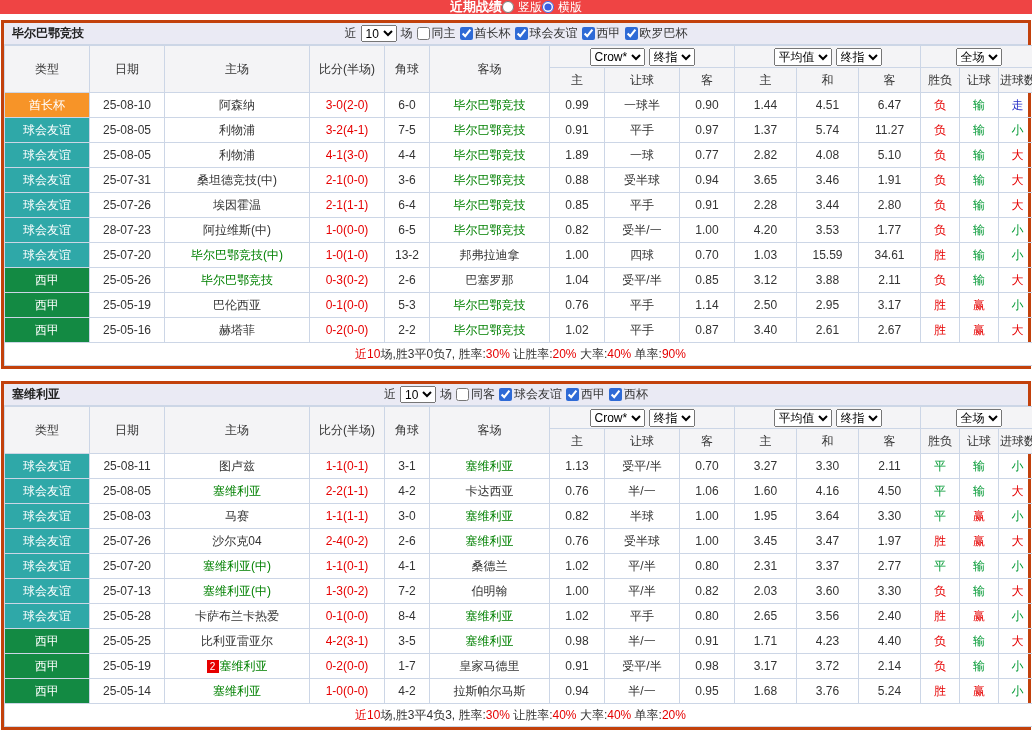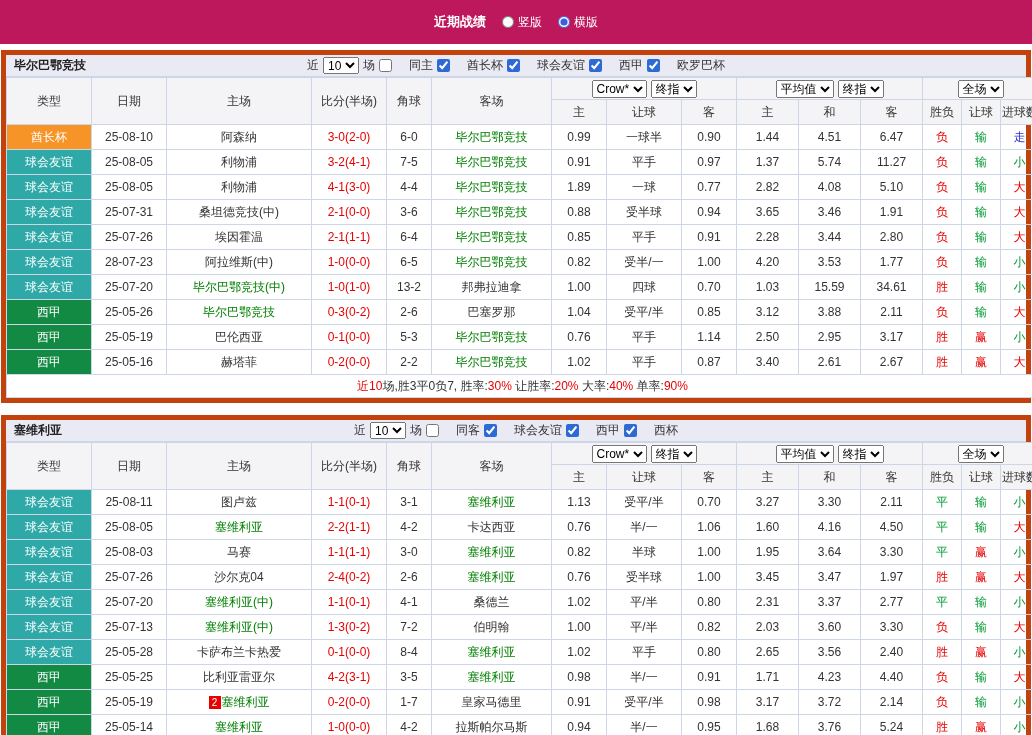--- a/index.html
+++ b/index.html
@@ -3,37 +3,37 @@
 <meta charset="utf-8">
 <style>
   * { margin:0; padding:0; box-sizing:border-box; }
   html,body { background:#fff; }
   body {
     width:1032px;
     font-family:"Liberation Sans","DejaVu Sans",sans-serif;
     font-size:12px; color:#333;
   }
   .topbar {
-    height:44px; background:#be185d; color:#fff;
-    display:flex; align-items:center; justify-content:center; gap:16px;
+    height:14px; background:#ef4444; color:#fff;
+    display:flex; align-items:center; justify-content:center; 
   }
   .topbar .title { font-weight:bold; font-size:13px; }
   .topbar label { display:inline-flex; align-items:center; gap:4px; cursor:pointer; font-size:12px; }
   .topbar input[type=radio] { width:12px; height:12px; accent-color:#3a5fe0; }
-  .section { border:5px solid #c2410c; margin:6px 1px 0; }
+  .section { border:3px solid #c2410c; margin:6px 1px 0; }
   .section + .section { margin-top:12px; }
   .section-bar {
     height:22px; background:#eaeaf4; position:relative;
     display:flex; align-items:center; justify-content:center;
     border-bottom:1px solid #ccd6e6;
   }
   .team-name { position:absolute; left:8px; font-weight:bold; color:#222; cursor:pointer; }
   .filter-bar { display:flex; align-items:center; gap:4px; }
   .filter-bar select { font-size:12px; height:17px; }
-  .filter-bar label { display:inline-flex; align-items:center; gap:17px; cursor:pointer; }
+  .filter-bar label { display:inline-flex; align-items:center; gap:2px; cursor:pointer; }
   .filter-bar input[type=checkbox] { width:13px; height:13px; accent-color:#2e6ad6; }
   table.grid { width:100%; border-collapse:collapse; table-layout:fixed; }
   .grid th, .grid td {
     border:1px solid #ccd6e6; text-align:center; vertical-align:middle;
     white-space:nowrap; overflow:hidden; height:25px; padding:0 1px;
   }
   .grid thead th { background:#f4f4f6; font-weight:normal; color:#333; }
   .grid thead tr.selrow th { height:22px; }
   .selcell select { font-size:12px; height:18px; margin:0 2px; }
   td.typec { color:#fff; }

